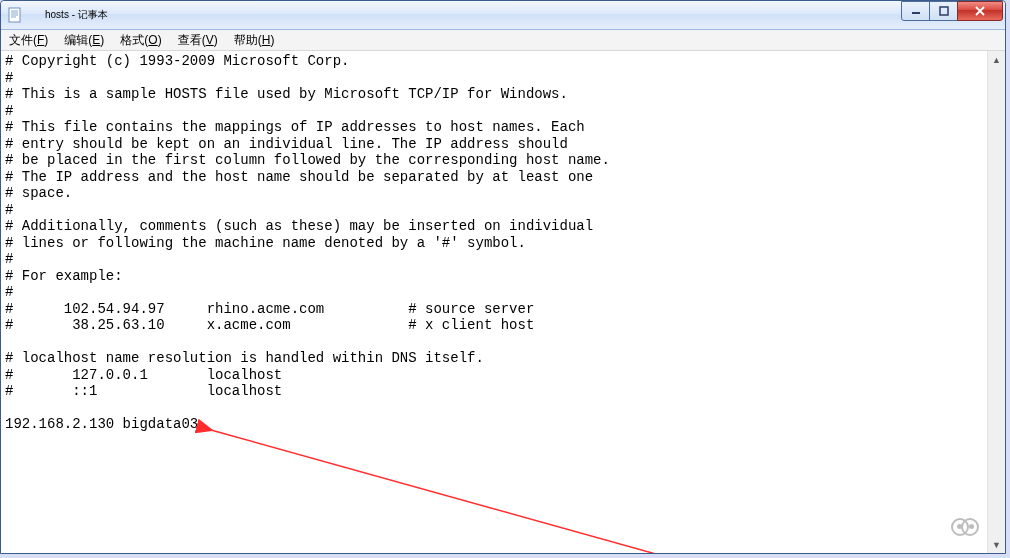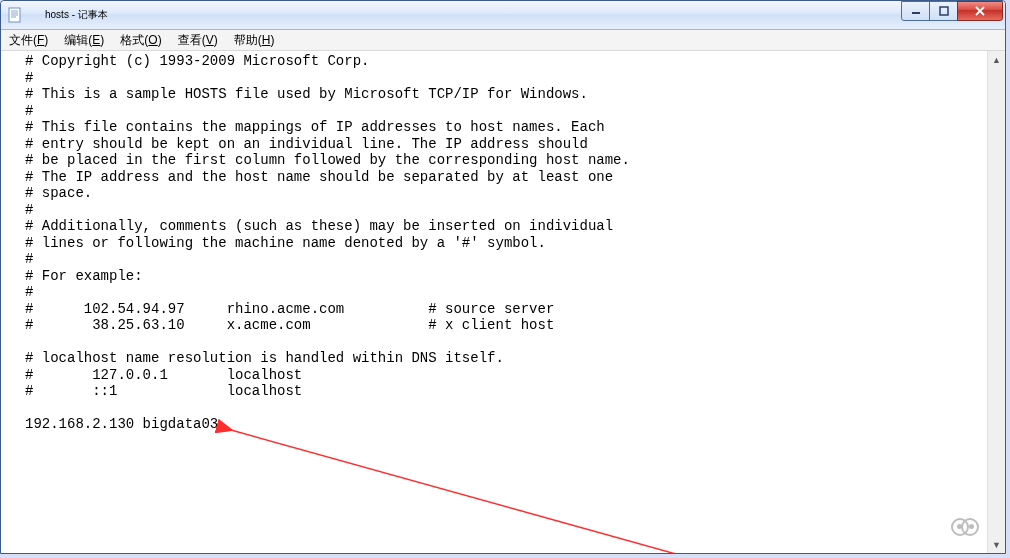--- a/index.html
+++ b/index.html
@@ -86,21 +86,20 @@
     cursor: pointer;
   }
   .menu-item .accel {
     text-decoration: underline;
   }
   .client-area {
     flex: 1;
     position: relative;
     background: #fff;
     overflow: hidden;
-    margin-left: 20px;
   }
   .text-content {
     position: absolute;
     left: 4px;
     top: 2px;
     right: 18px;
     font-family: "NSimSun","SimSun","Courier New",monospace;
     font-size: 14px;
     line-height: 16.5px;
     white-space: pre;

